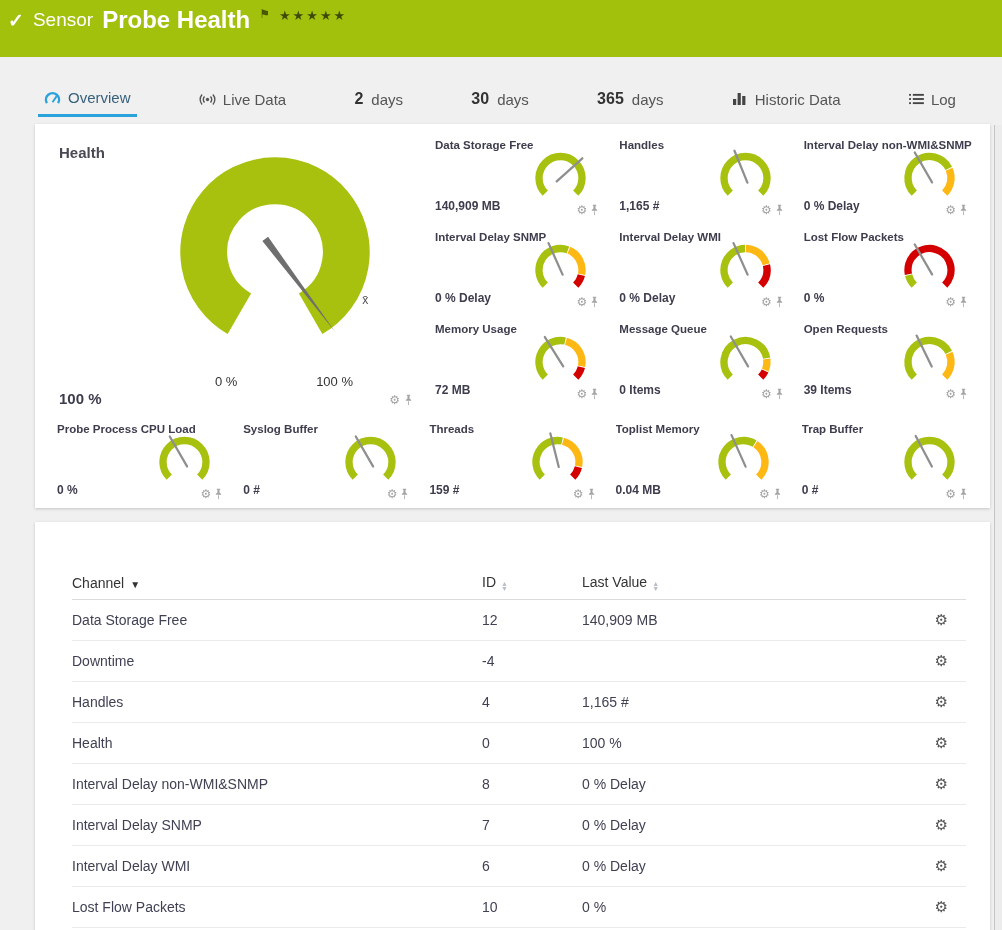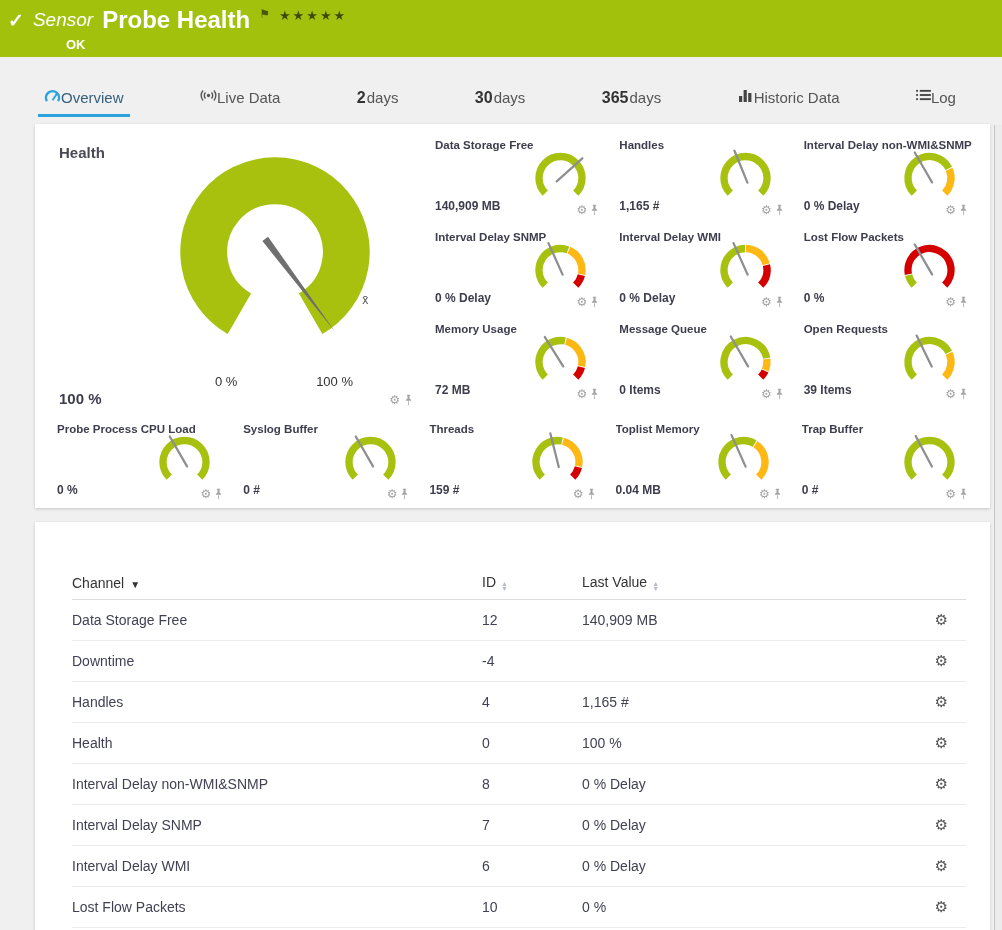--- a/index.html
+++ b/index.html
@@ -3,29 +3,29 @@
 <meta charset="utf-8">
 <style>
   *{box-sizing:border-box;margin:0;padding:0}
   html,body{width:1002px;height:930px;overflow:hidden}
   body{background:#f0f0f0;font-family:"Liberation Sans",sans-serif;position:relative}
 
   
   .topbar{height:57px;background:#a2c10d;color:#fff;padding:6px 10px 0 8px}
   .tb-row1{display:flex;align-items:center;gap:9px}
   .check{font-size:19px;font-weight:bold;color:#fff}
-  .kind{font-style:italic;font-size:19px}
+  .kind{font-size:19px}
   .sensor-title{font-size:24px;font-weight:bold}
   .flag{font-size:12px;color:rgba(0,0,0,.55);align-self:flex-start;margin-top:1px;cursor:pointer}
   .stars{font-size:13px;color:rgba(0,0,0,.62);letter-spacing:2px;align-self:flex-start;margin-top:2px;cursor:pointer}
   .status{margin:3px 0 0 58px;font-size:13px;font-weight:bold}
 
   
   .tabs{display:flex;justify-content:space-between;margin:28px 40px 0 38px}
-  .tab{display:flex;align-items:flex-start;font-size:15px;color:#555;padding:4px 6px 8px;cursor:pointer;white-space:nowrap}
+  .tab{display:flex;align-items:center;gap:7px;font-size:15px;color:#555;padding:4px 6px 8px;cursor:pointer;white-space:nowrap}
   .tab.active{border-bottom:3px solid #2aa3dc;color:#36607c}
   .tab b{font-size:16px;color:#333;margin-right:1px}
 
   
   .card{background:#fff;margin:0 12px 0 35px;box-shadow:0 1px 3px rgba(0,0,0,.18)}
   .card1{margin-top:7px;height:384px;padding:8px 12px}
   .top-region{display:flex;height:278px}
 
   
   .health{width:372px;position:relative;flex:none}
@@ -63,21 +63,20 @@
 <body>
 
 <header class="topbar">
   <div class="tb-row1">
     <span class="check">✓</span>
     <span class="kind">Sensor</span>
     <span class="sensor-title">Probe Health</span>
     <span class="flag">⚑</span>
     <span class="stars">★★★★★</span>
   </div>
-  <div class="status">OK</div>
 </header>
 
 <nav class="tabs">
   <div class="tab active">
     <svg viewBox="0 0 18 15" width="17" height="14">
         <path d="M3 13 A7 7 0 1 1 15 13" fill="none" stroke="#2aa3dc" stroke-width="2.6"></path>
         <line x1="9" y1="12" x2="13.5" y2="5.5" stroke="#2aa3dc" stroke-width="2"></line>
       </svg>
     <span>Overview</span>
   </div>

